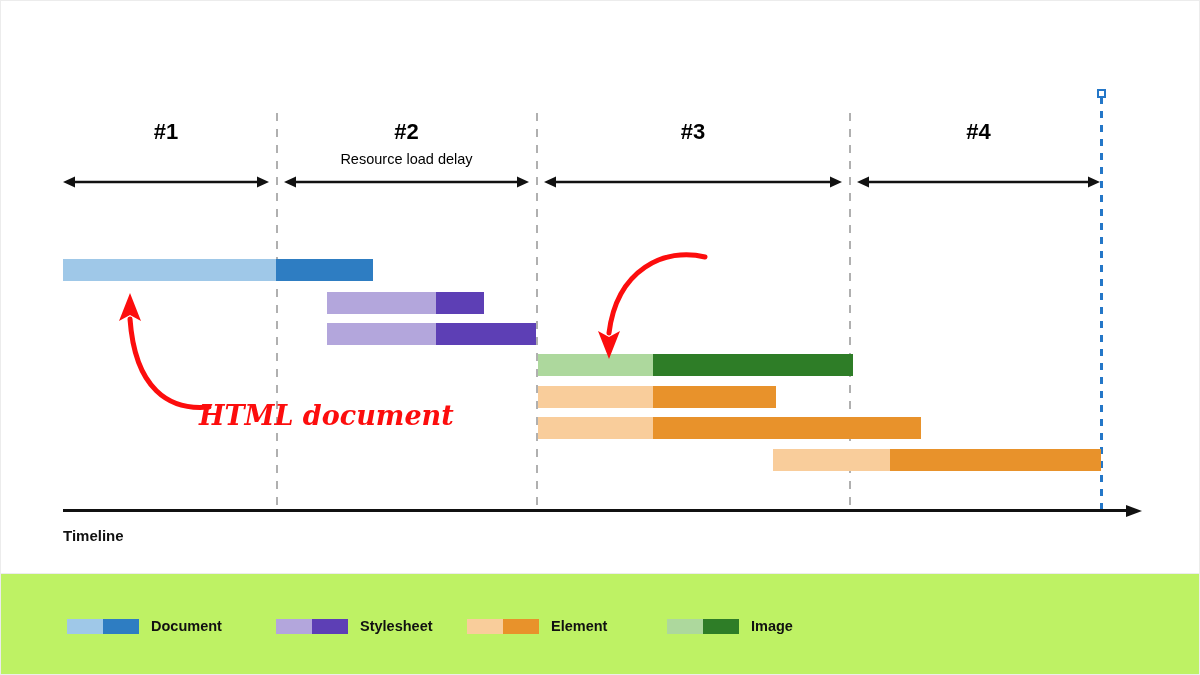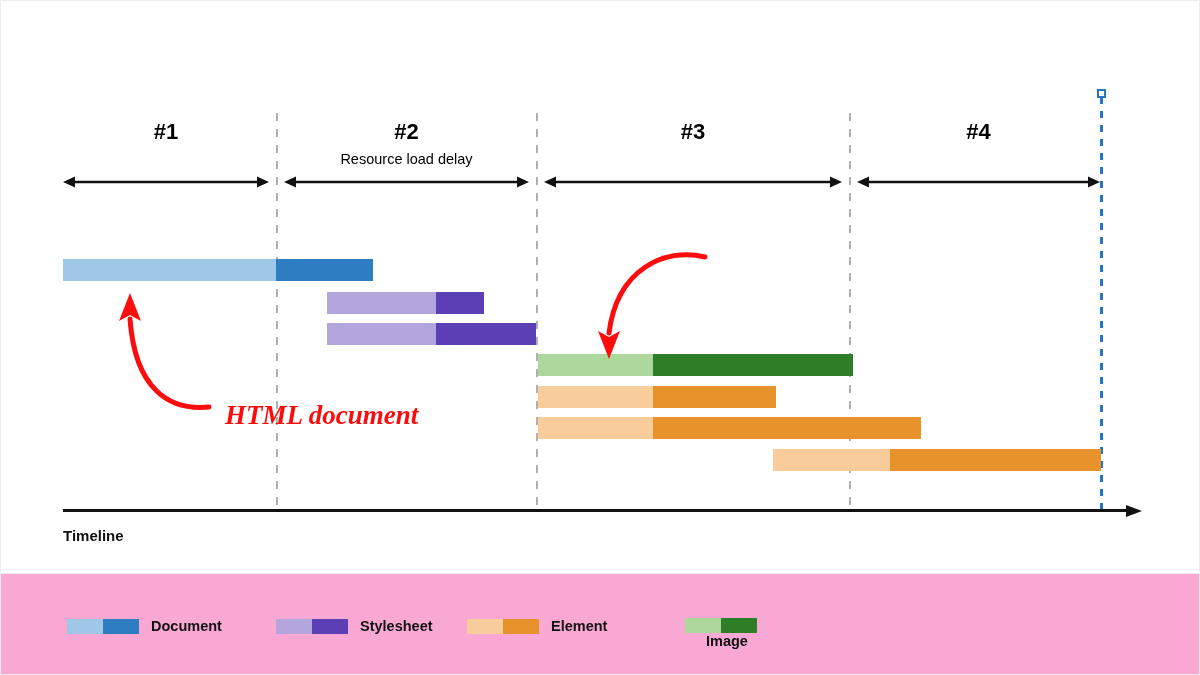--- a/index.html
+++ b/index.html
@@ -134,21 +134,21 @@
   .annot-arrow {
     position: absolute;
   }
   
   #legend {
     position: absolute;
     left: 0px;
     top: 572px;
     width: 1198px;
     height: 101px;
-    background: #f9a8d4;
+    background: #bef264;
     border-top: 1px solid #ececec;
   }
   .legend-item {
     position: absolute;
     top: 44px;
     display: flex;
     align-items: center;
   }
   .legend-swatch {
     display: flex;
@@ -256,21 +256,21 @@
         <div class="seg load" style="width: 211px; background: rgb(232, 146, 43); border: 1px solid rgb(232, 146, 43);"></div>
       </div>
     </div>
 
   <div class="annot-arrow" style="left:108px; top:284px;">
     <svg width="110" height="126" viewBox="0 0 110 126">
       <path d="M100 122 C 60 126, 26 104, 21 34" fill="none" stroke="#fc0d0d" stroke-width="5" stroke-linecap="round"></path>
       <path d="M21 8 L 32 36 L 21 30 L 10 36 Z" fill="#fc0d0d"></path>
     </svg>
   </div>
-  <div class="annot-text" style="left:224px; top:399px;font-family:Liberation Serif, serif;">HTML document</div>
+  <div class="annot-text" style="left:198px; top:399px;">HTML document</div>
 
   <div class="annot-arrow" style="left:594px; top:240px;">
     <svg width="116" height="122" viewBox="0 0 116 122">
       <path d="M110 16 C 70 6, 22 28, 14 92" fill="none" stroke="#fc0d0d" stroke-width="5" stroke-linecap="round"></path>
       <path d="M14 118 L 3 90 L 14 96 L 25 90 Z" fill="#fc0d0d"></path>
     </svg>
   </div>
 
   <div id="axis-line"></div>
   <div id="axis-arrow">
@@ -295,21 +295,21 @@
         </div>
         <div class="legend-label">Stylesheet</div>
       </div>
       <div class="legend-item" style="left: 466px;">
         <div class="legend-swatch">
           <span style="background: rgb(249, 205, 155);"></span>
           <span style="background: rgb(232, 146, 43);"></span>
         </div>
         <div class="legend-label">Element</div>
       </div>
-      <div class="legend-item" style="left: 684px; flex-direction: column;">
+      <div class="legend-item" style="left: 666px;">
         <div class="legend-swatch">
           <span style="background: rgb(173, 216, 157);"></span>
           <span style="background: rgb(46, 125, 39);"></span>
         </div>
         <div class="legend-label">Image</div>
       </div>
     </div>
 
 </div>
 

